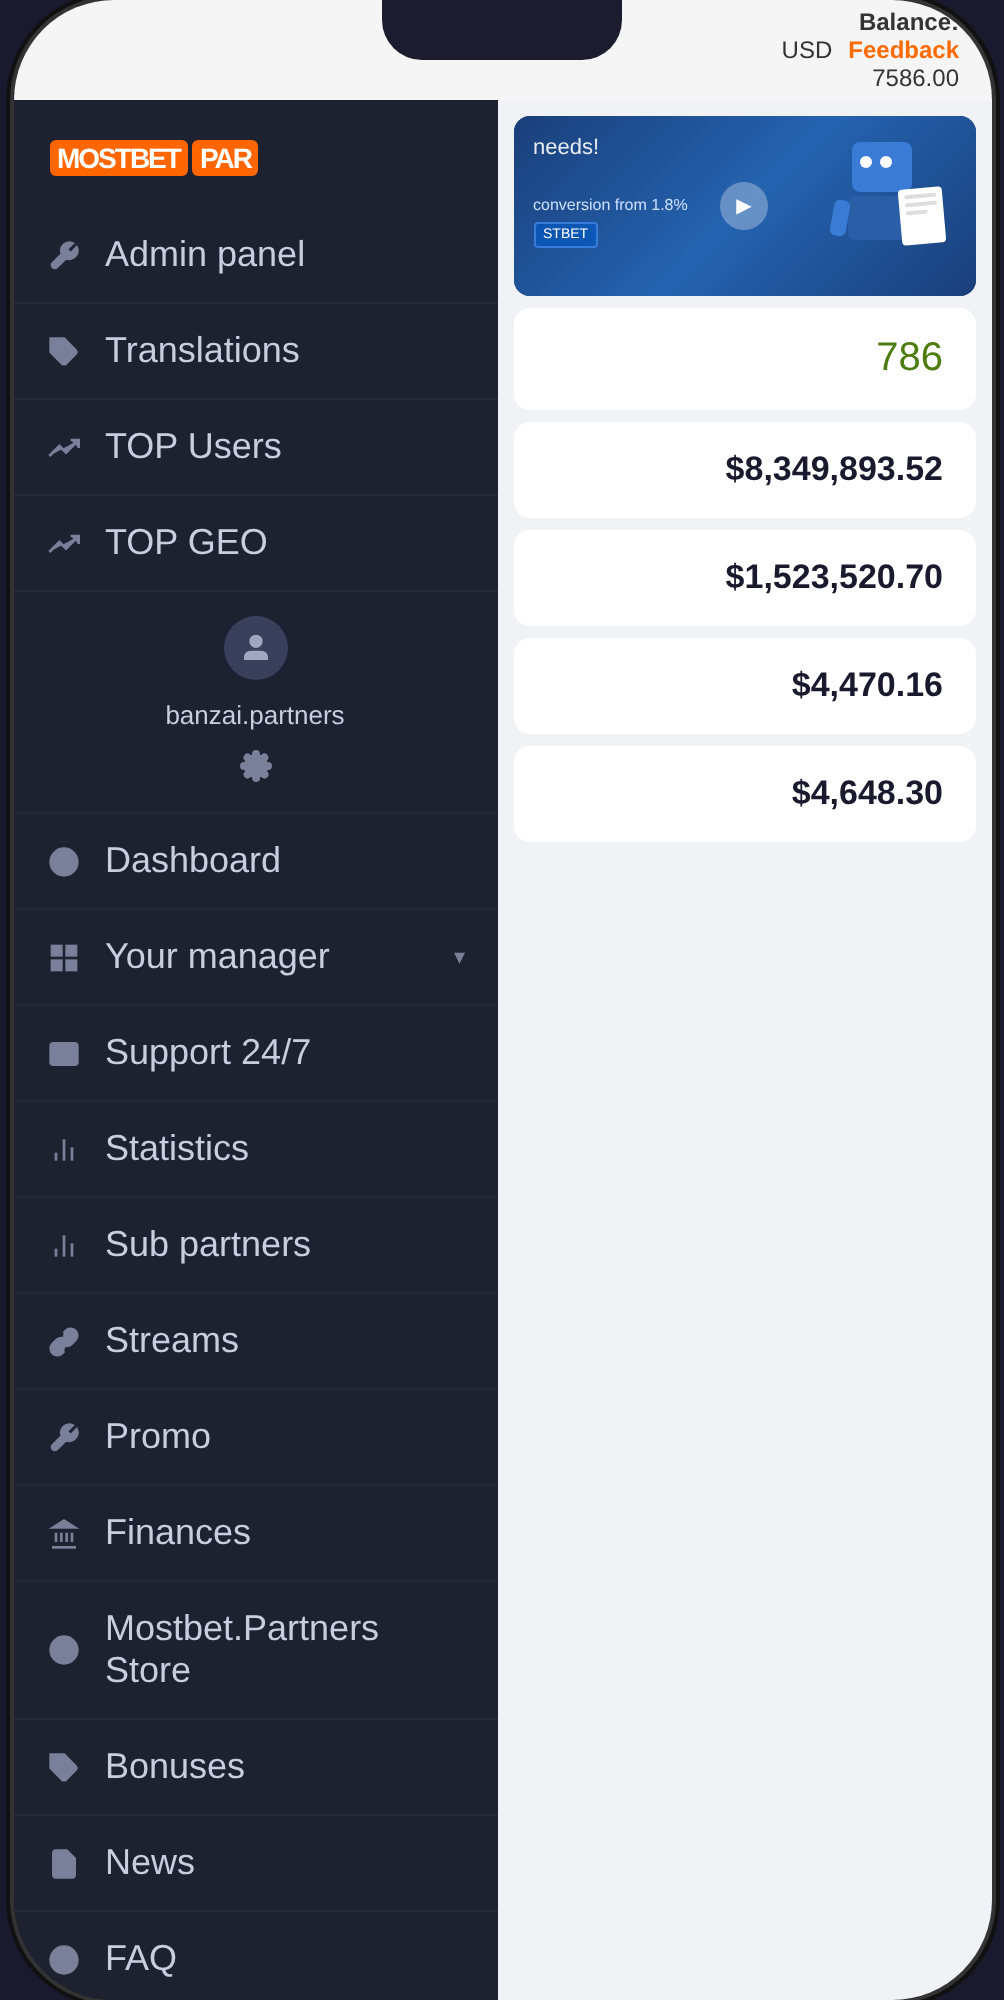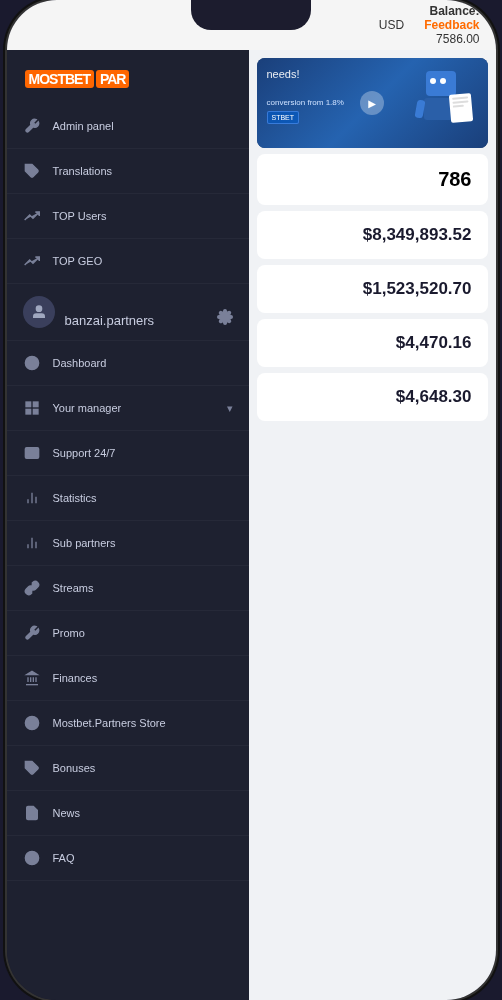--- a/index.html
+++ b/index.html
@@ -54,21 +54,21 @@
       color: #333;
     }
 
     .balance-label {
       font-weight: 600;
       color: #333;
     }
 
     .balance-row {
       display: flex;
-      gap: 20px;
+      gap: 8px;
       align-items: center;
       text-align: center;
     }
 
     .feedback-link {
       color: #ff6b00;
       font-weight: 600;
     }
 
     .main-content {
@@ -140,42 +140,43 @@
       width: 18px;
       height: 18px;
       display: flex;
       align-items: center;
       justify-content: center;
       color: #7a8099;
       flex-shrink: 0;
     }
 
     .sidebar-label {
-      font-size: 11px;
+      font-size: 18px;
       color: #c8cde0;
       font-weight: 400;
     }
 
     .chevron-icon {
       color: #7a8099;
       font-size: 11px;
     }
 
     .gear-icon-sm {
       color: #7a8099;
       font-size: 14px;
     }
 
     
     .profile-row {
       display: flex;
-      align-items: flex-end;
+      align-items: center;
       padding: 12px 16px;
       gap: 10px;
       border-bottom: 1px solid rgba(255,255,255,0.04);
+      flex-direction: column;
     }
 
     .avatar-circle {
       width: 32px;
       height: 32px;
       border-radius: 50%;
       background: #3a3f5c;
       display: flex;
       align-items: center;
       justify-content: center;
@@ -252,22 +253,22 @@
       margin: 6px 8px;
       border-radius: 8px;
       padding: 14px 16px;
       display: flex;
       flex-direction: column;
       align-items: flex-end;
     }
 
     .stat-value {
       font-size: 20px;
-      font-weight: 700;
-      color: #000000;
+      font-weight: 400;
+      color: #4d7c0f;
     }
 
     .stat-value.money {
       font-size: 17px;
       font-weight: 700;
       color: #1a1a2e;
     }
 
     
     svg {

